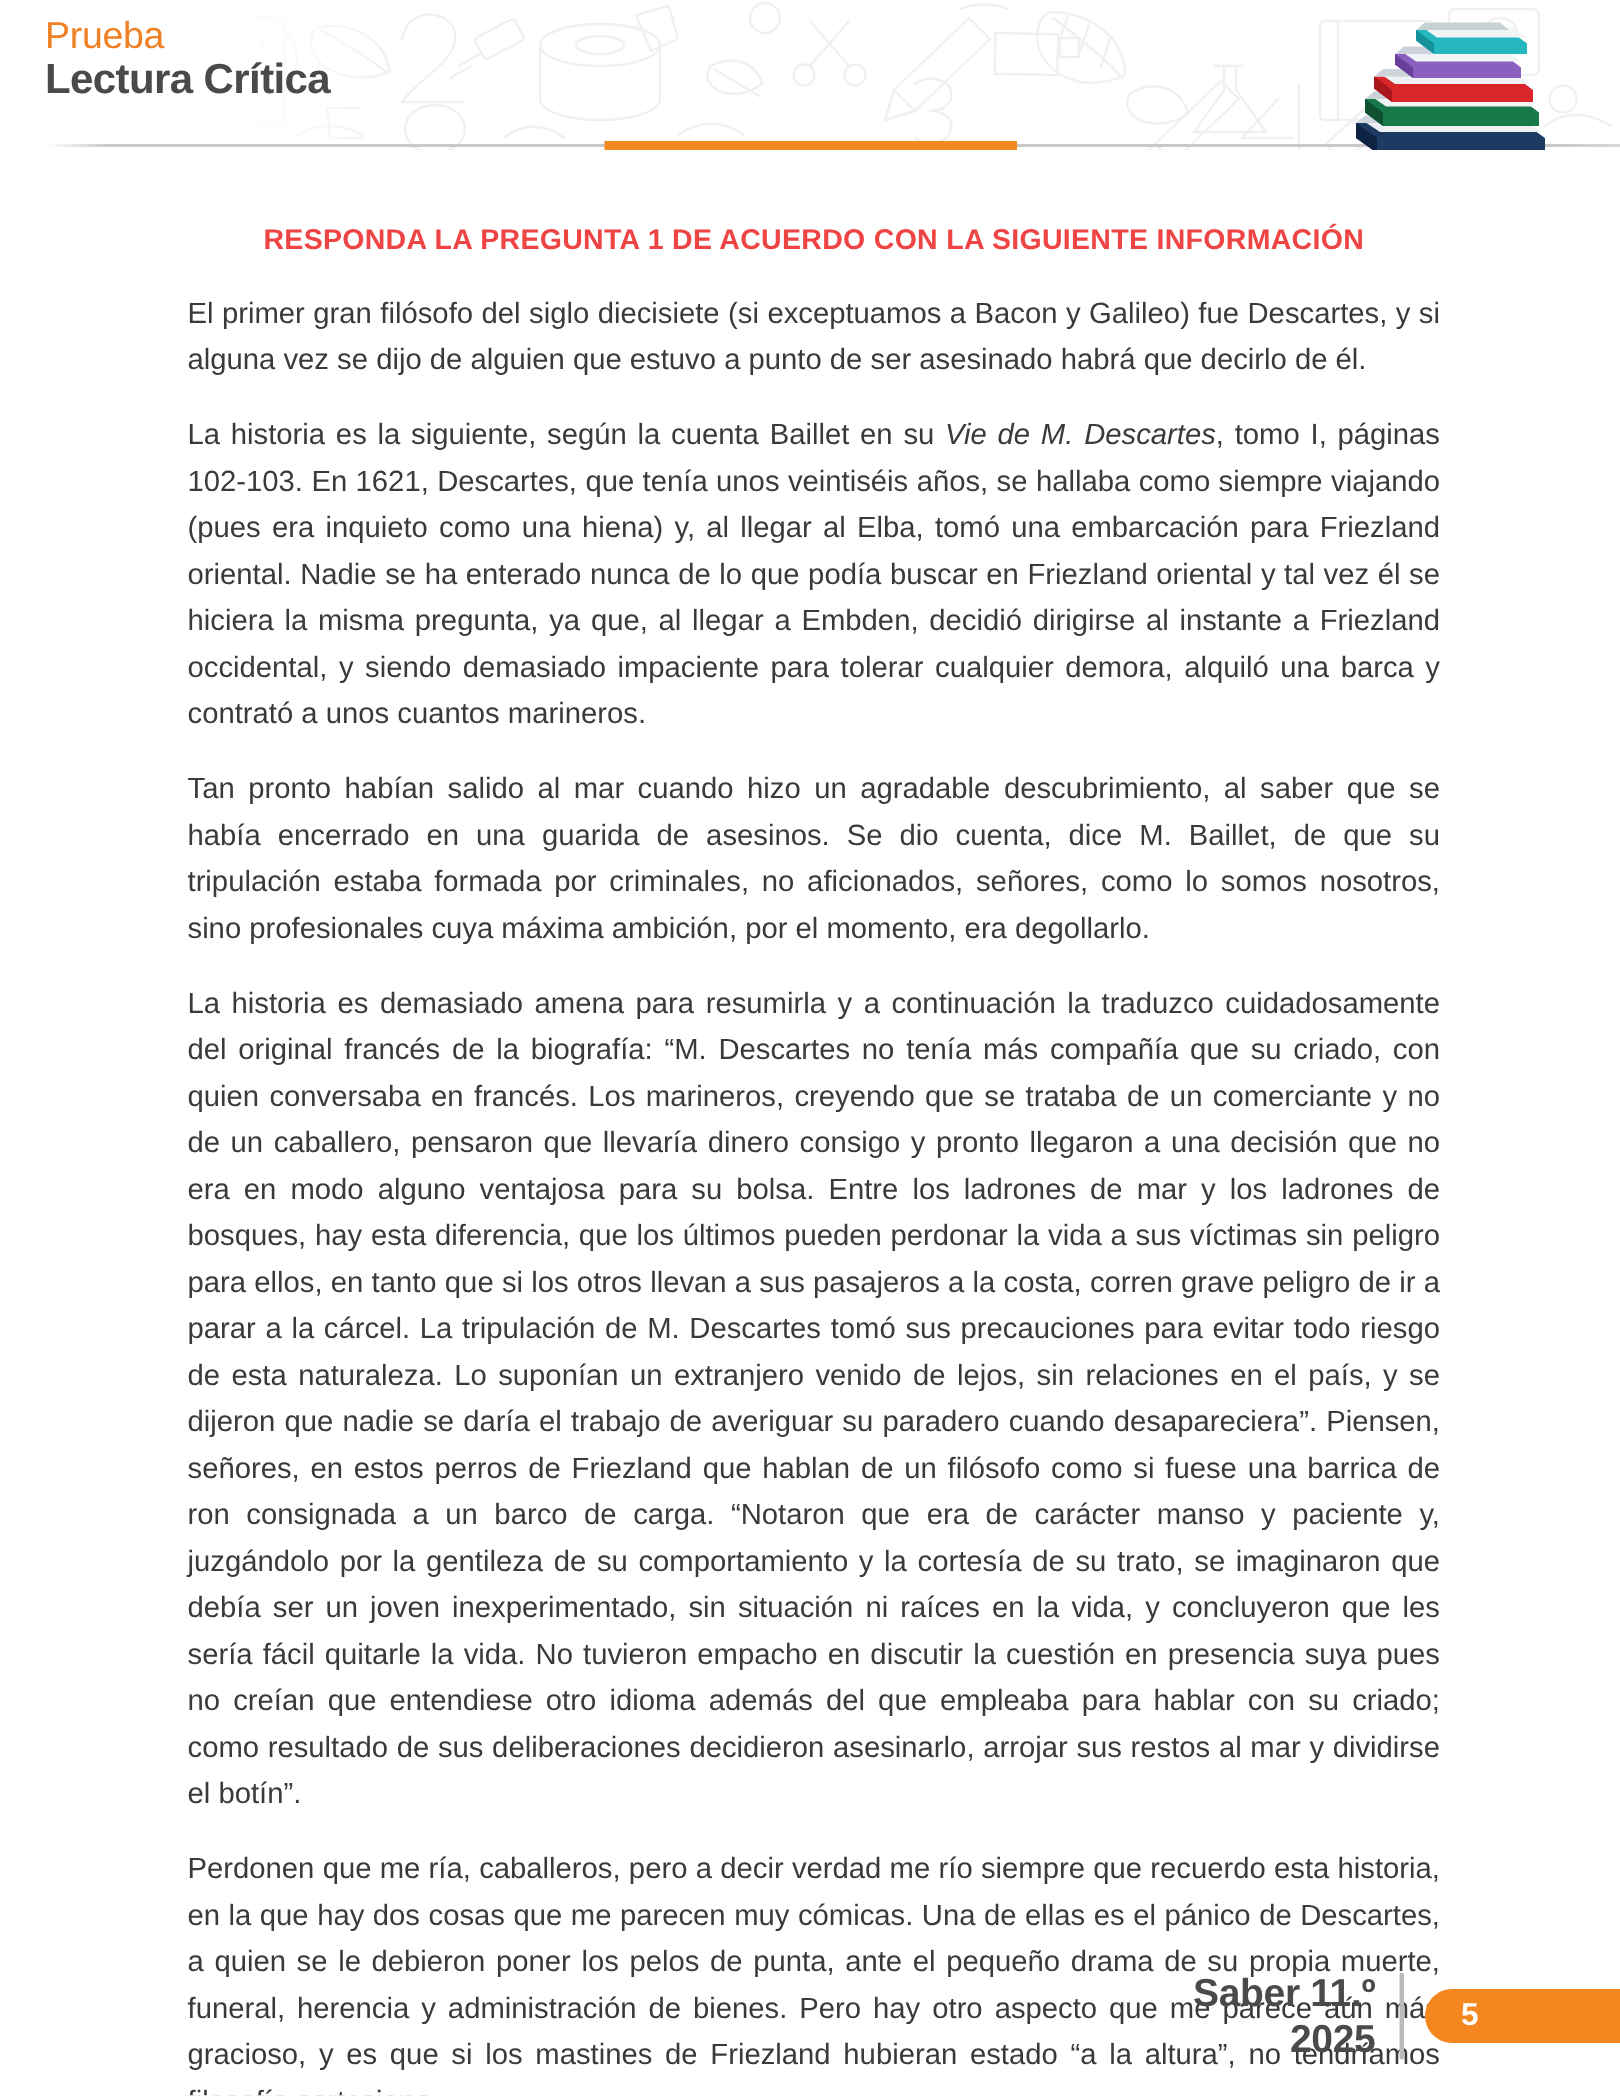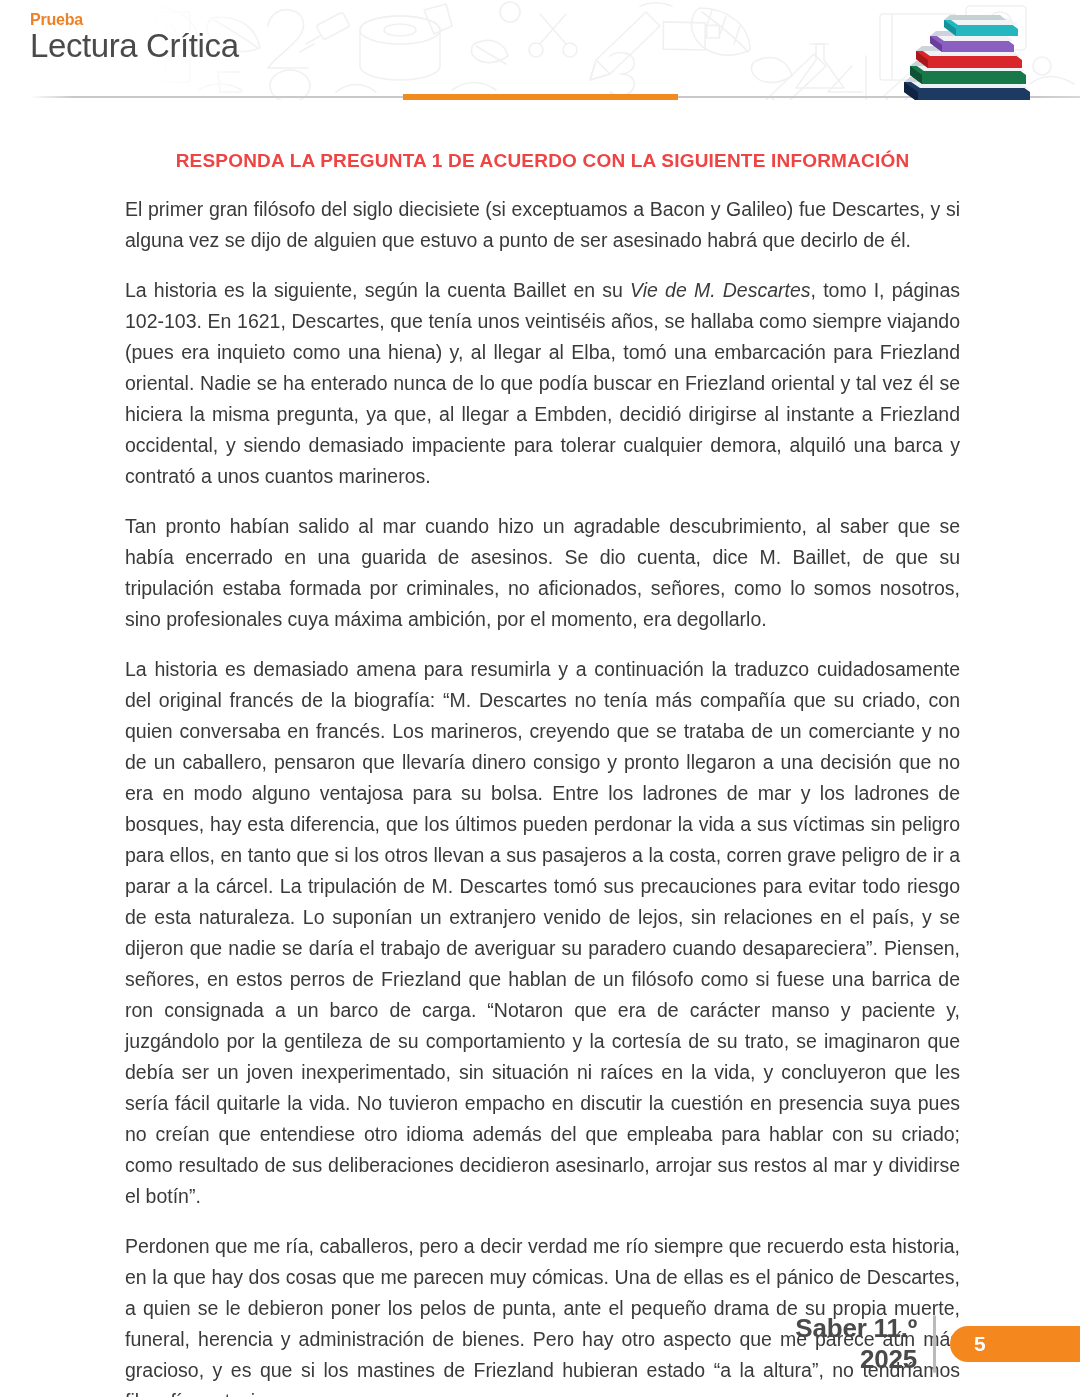--- a/index.html
+++ b/index.html
@@ -51,28 +51,28 @@
   }
 
   .header-titles {
     position: absolute;
     left: 30px;
     top: 12px;
     z-index: 4;
     line-height: 1.02;
   }
   .title-prueba {
-    font-size: 16px;
-    font-weight: bold;
+    font-size: 25px;
+    font-weight: normal;
     color: #ef8023;
     letter-spacing: -0.2px;
   }
   .title-main {
-    font-size: 33px;
-    font-weight: normal;
+    font-size: 28px;
+    font-weight: bold;
     color: #4a4a4a;
     letter-spacing: -0.4px;
     margin-top: 1px;
   }
 
   
   .header-rule {
     position: absolute;
     left: 30px;
     top: 96px;

